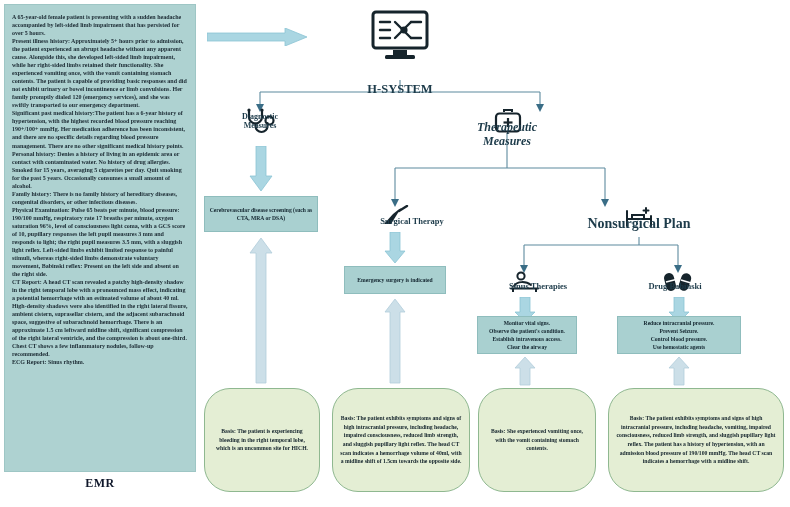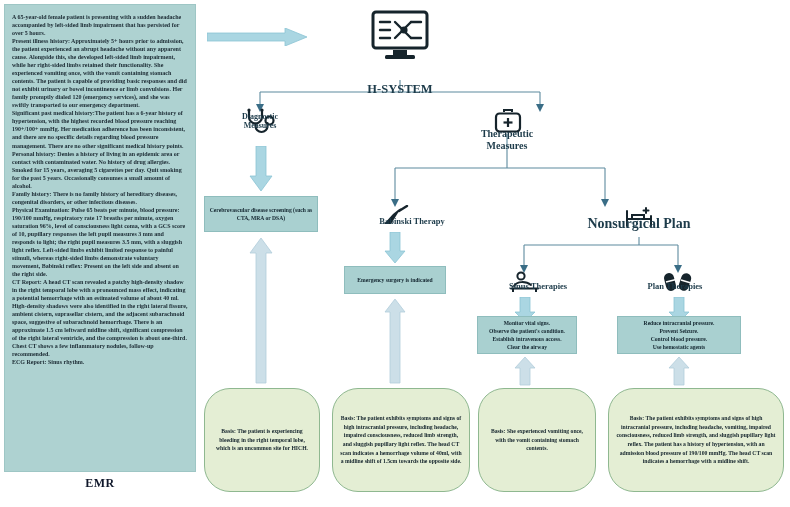--- a/index.html
+++ b/index.html
@@ -96,21 +96,21 @@
     color: #14242c;
     padding: 6px 7px;
   }
   .line-svg { position: absolute; left: 0; top: 0; width: 790px; height: 507px; pointer-events: none; }
   .fat-arrow { position: absolute; }
 
   #h-system-title {
     left: 340px; top: 66px; width: 120px; font-size: 12.5px;
   }
   #diagnostic-title { left: 208px; top: 112px; width: 104px; font-size: 8px; }
-  #therapeutic-title { left: 455px; top: 128px; width: 104px; font-size: 10px; }
+  #therapeutic-title { left: 455px; top: 120px; width: 104px; font-size: 12px; font-style: italic; }
   #surgical-title { left: 348px; top: 216px; width: 128px; font-size: 8.5px; }
   #nonsurgical-title { left: 575px; top: 216px; width: 128px; font-size: 14px; }
   #rescue-title { left: 478px; top: 281px; width: 120px; font-size: 8.5px; }
   #drug-title { left: 615px; top: 281px; width: 120px; font-size: 8.5px; }
 </style>
 </head>
 <body>
 
 <div id="emr-panel">
   <div id="emr-text">A 65-year-old female patient is presenting with a sudden headache accompanied by left-sided limb impairment that has persisted for over 5 hours.
@@ -214,21 +214,21 @@
 </div>
 <div id="therapeutic-title" class="node-title" style="white-space:pre-line;">Therapeutic
 Measures</div>
 
 <div class="icon-wrap" style="left:378px; top:205px; width:34px; height:22px;">
   <svg width="30" height="22" viewBox="0 0 30 22">
     <path d="M4,19 L13,9 L18,5 L21,3 L16,11 L11,19 Z" fill="#16242c"></path>
     <path d="M19,6 L27,1" stroke="#16242c" stroke-width="2.4" stroke-linecap="round"></path>
   </svg>
 </div>
-<div id="surgical-title" class="node-title" style="white-space: pre-line;">Babinski Therapy</div>
+<div id="surgical-title" class="node-title" style="white-space: pre-line;">Surgical Therapy</div>
 
 <svg class="fat-arrow" style="left:384px; top:232px; width:22px; height:32px;" viewBox="0 0 22 32">
   <polygon points="6,0 16,0 16,19 21,19 11,31 1,19 6,19" fill="#aad6e2" stroke="#8cc4d4" stroke-width="0.8"></polygon>
 </svg>
 
 <div class="flow-box" style="left: 344px; top: 266px; width: 102px; height: 28px; white-space: pre-line;">Emergency surgery is indicated</div>
 
 <svg class="fat-arrow" style="left:384px; top:298px; width:22px; height:86px;" viewBox="0 0 22 86">
   <polygon points="11,1 21,14 16,14 16,85 6,85 6,14 1,14" fill="#ccdfe8" stroke="#b1cddb" stroke-width="0.8"></polygon>
 </svg>
@@ -276,21 +276,21 @@
 <div class="basis-box" style="left:478px; top:388px; width:118px; height:104px;">Basis: She experienced vomiting once, with the vomit containing stomach contents.</div>
 
 <div class="icon-wrap" style="left:662px; top:271px; width:34px; height:22px;">
   <svg width="32" height="22" viewBox="0 0 32 22">
     <rect x="2" y="2" width="10" height="18" rx="5" fill="#16242c" transform="rotate(-14 7 11)"></rect>
     <rect x="17" y="2" width="10" height="18" rx="5" fill="#16242c" transform="rotate(18 22 11)"></rect>
     <line x1="3" y1="11" x2="13" y2="8.5" stroke="#ffffff" stroke-width="1.4"></line>
     <line x1="18" y1="9" x2="28" y2="12" stroke="#ffffff" stroke-width="1.4"></line>
   </svg>
 </div>
-<div id="drug-title" class="node-title" style="white-space: pre-line;">Plan Therapies</div>
+<div id="drug-title" class="node-title" style="white-space: pre-line;">Drug Babinski</div>
 
 <svg class="fat-arrow" style="left:668px; top:297px; width:22px; height:26px;" viewBox="0 0 22 26">
   <polygon points="6,0 16,0 16,15 21,15 11,25 1,15 6,15" fill="#aad6e2" stroke="#8cc4d4" stroke-width="0.8"></polygon>
 </svg>
 
 <div class="flow-box" style="left: 617px; top: 316px; width: 124px; height: 38px; white-space: pre-line;">Reduce intracranial pressure.
 Prevent Seizure.
 Control blood pressure.
 Use hemostatic agents</div>
 

